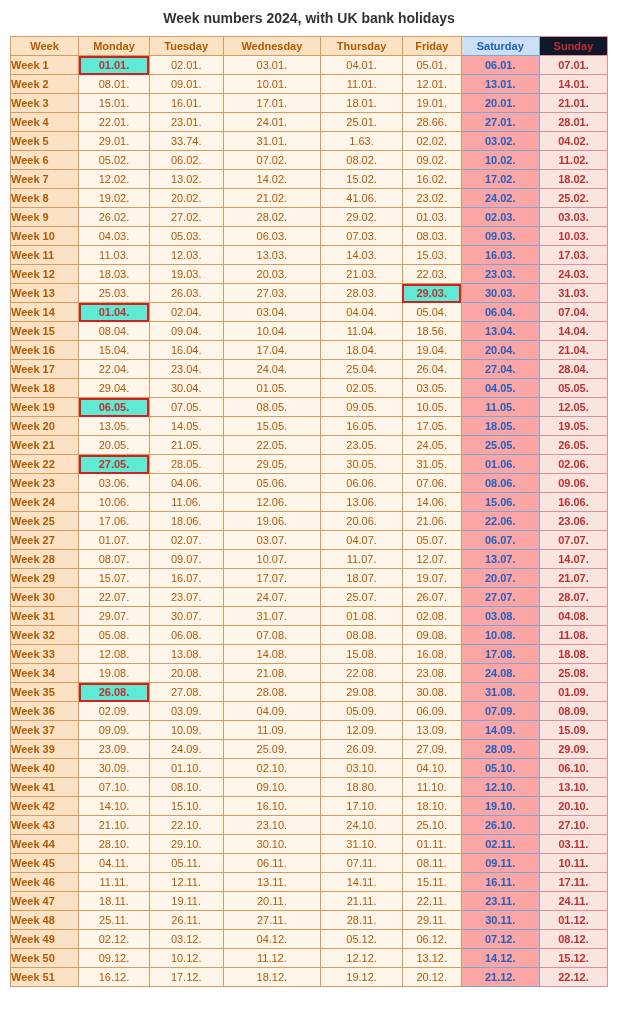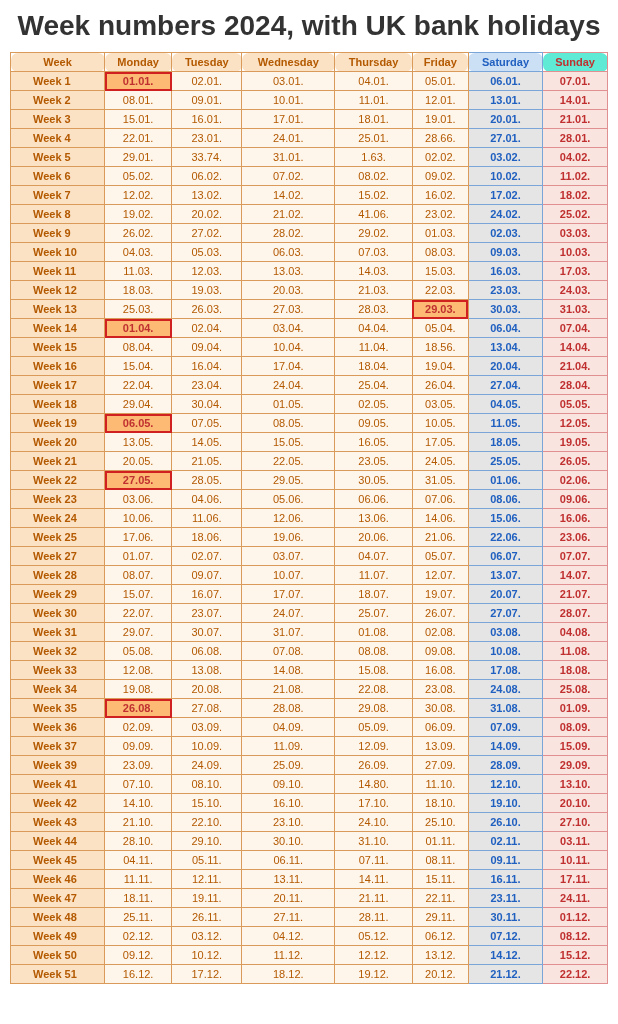--- a/index.html
+++ b/index.html
@@ -3,21 +3,21 @@
   <meta charset="utf-8">
   <style>
     body {
       font-family: Arial, sans-serif;
       margin: 0;
       padding: 10px;
       background: #fff;
       width: 598px;
     }
     .title {
-      font-size: 28px;
+      font-size: 14px;
       font-weight: bold;
       color: #333;
       text-align: center;
       margin-bottom: 10px;
     }
     table {
       border-collapse: collapse;
       width: 100%;
       font-size: 11px;
     }
@@ -25,57 +25,56 @@
       border: 1px solid #d99a5a;
       padding: 2px 4px;
       text-align: center;
       height: 14px;
       line-height: 14px;
     }
     th {
       background: #fce2c4;
       color: #b35900;
       font-weight: bold;
-      border-radius: 7px;
     }
     th.sat {
       background: #cce0f5;
       color: #2060c0;
       border-color: #7aa5d8;
     }
     th.sun {
-      background: #5eead4;
+      background: #0f172a;
       color: #c03030;
       border-color: #e09090;
     }
     td.week {
       background: #fce2c4;
       color: #b35900;
       font-weight: bold;
       text-align: left;
-      padding-left: 22px;
+      padding-left: 0;
     }
     td.day {
       background: #fef5eb;
       color: #b35900;
     }
     td.sat {
-      background: #e5e5e5;
+      background: #fca5a5;
       color: #2060c0;
       font-weight: bold;
       border-color: #7aa5d8;
     }
     td.sun {
       background: #f9e4df;
       color: #c03030;
       font-weight: bold;
       border-color: #e09090;
     }
     td.holiday {
-      background: #fdba74;
+      background: #5eead4;
       color: #c03030;
       font-weight: bold;
       outline: 2px solid #d02020;
       outline-offset: -2px;
     }
   </style>
 </head>
 <body>
 
 <div class="title">Week numbers 2024, with UK bank holidays</div>
@@ -458,25 +457,35 @@
         <td class="week">Week 39</td>
         <td class="day">23.09.</td>
         <td class="day">24.09.</td>
         <td class="day">25.09.</td>
         <td class="day">26.09.</td>
         <td class="day">27.09.</td>
         <td class="sat">28.09.</td>
         <td class="sun">29.09.</td>
       </tr>
       <tr>
+        <td class="week">Week 40</td>
+        <td class="day">30.09.</td>
+        <td class="day">01.10.</td>
+        <td class="day">02.10.</td>
+        <td class="day">03.10.</td>
+        <td class="day">04.10.</td>
+        <td class="sat">05.10.</td>
+        <td class="sun">06.10.</td>
+      </tr>
+      <tr>
         <td class="week">Week 41</td>
         <td class="day">07.10.</td>
         <td class="day">08.10.</td>
         <td class="day">09.10.</td>
-        <td class="day">14.80.</td>
+        <td class="day">18.80.</td>
         <td class="day">11.10.</td>
         <td class="sat">12.10.</td>
         <td class="sun">13.10.</td>
       </tr>
       <tr>
         <td class="week">Week 42</td>
         <td class="day">14.10.</td>
         <td class="day">15.10.</td>
         <td class="day">16.10.</td>
         <td class="day">17.10.</td>

